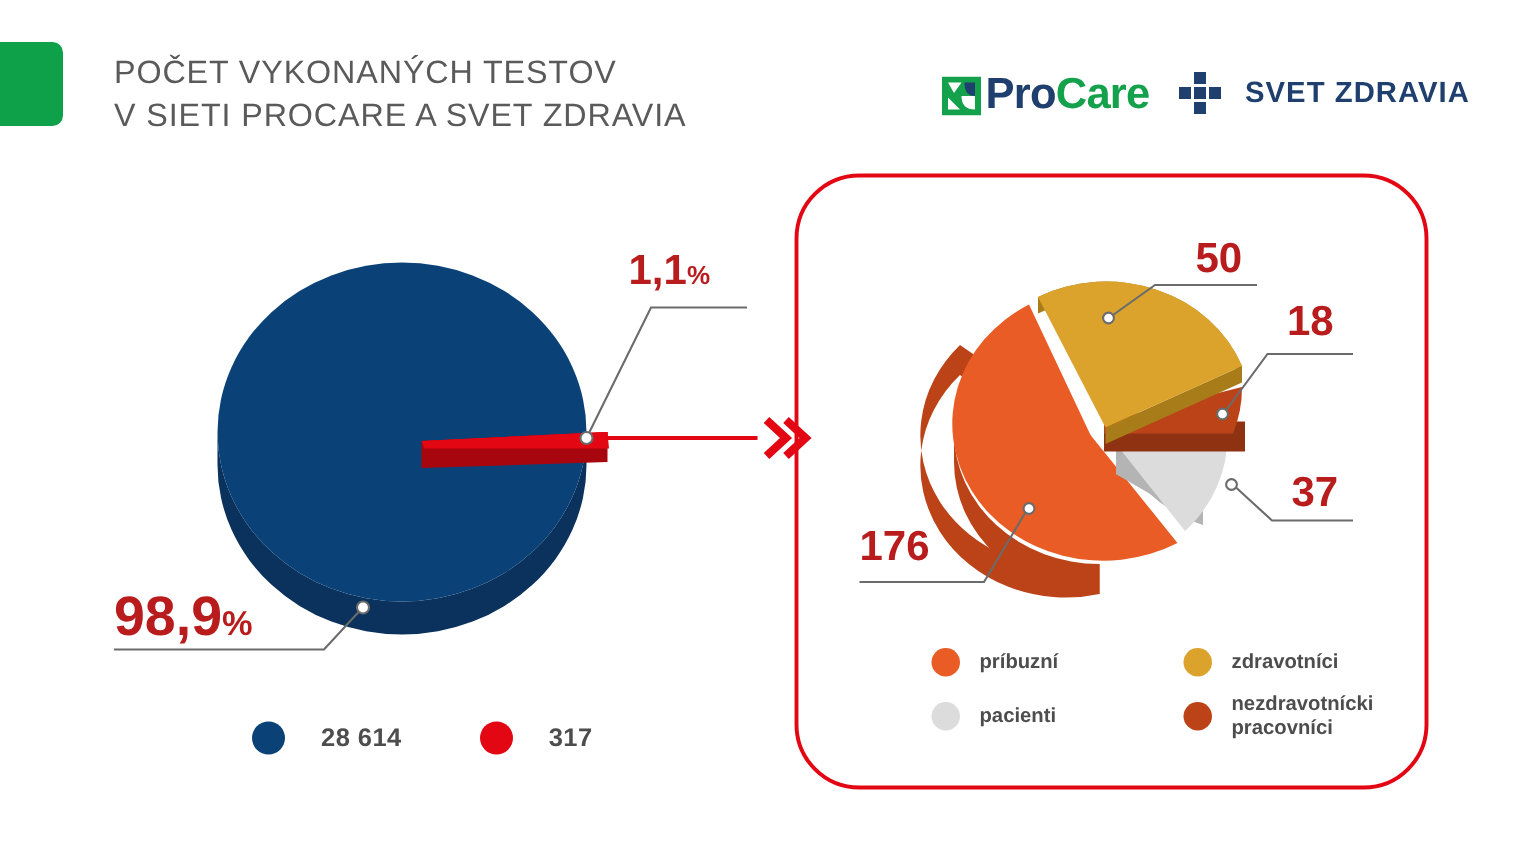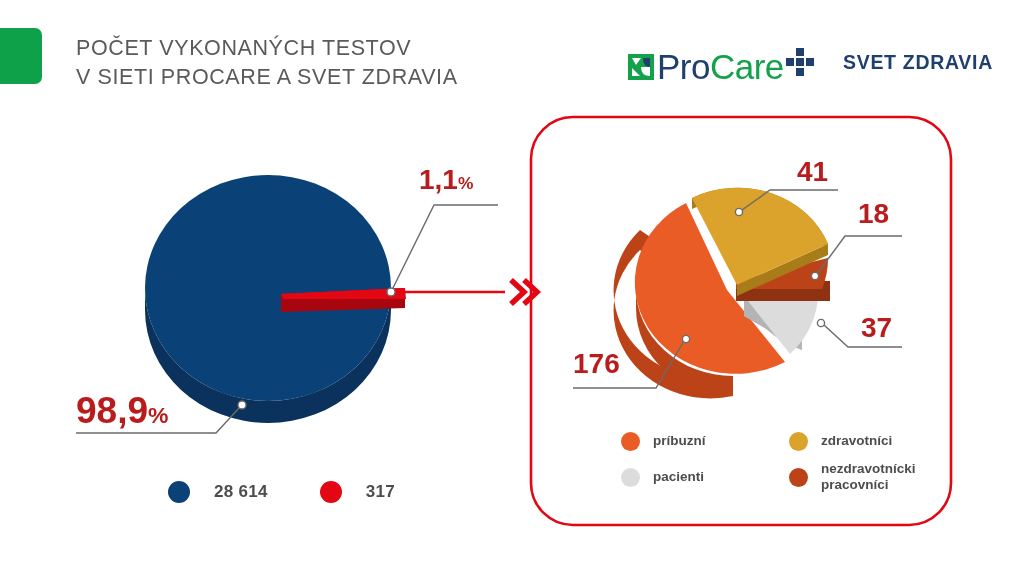--- a/index.html
+++ b/index.html
@@ -21,25 +21,25 @@
   }
   .title {
     position: absolute; left: 76px; top: 34px;
     font-size: 21.5px; letter-spacing: 0.6px; line-height: 1.33;
     color: #5a5a5a; font-weight: 400; white-space: pre-line;
   }
 
   
   .logo-procare { position:absolute; left: 628px; top: 47px; display:flex; align-items:center; gap:3px; }
   .logo-procare .mark { width:26px; height:26px; position:relative; }
-  .logo-procare .pc-text { font-size: 35px; font-weight: 400; letter-spacing:-0.5px; }
+  .logo-procare .pc-text { font-size: 29px; font-weight: 700; letter-spacing:-0.5px; }
   .pc-pro { color:#1F3F6E; }
   .pc-care { color:#14A14B; }
 
-  .logo-svet { position:absolute; left: 786px; top: 48px; display:flex; align-items:center; gap:29px; }
+  .logo-svet { position:absolute; left: 786px; top: 48px; display:flex; align-items:center; gap:16px; }
   .logo-svet .cross { position:relative; width:28px; height:28px; }
   .logo-svet .cross i { position:absolute; background:#1F3F6E; display:block; }
   .logo-svet .sv-text { font-size: 19.5px; font-weight:600; color:#1F3F6E; letter-spacing:0.7px; }
 
   
   svg.canvas { position:absolute; left:0; top:0; width:1024px; height:576px; overflow:visible; }
 
   
   .vlabel {
     position:absolute; color:#b91c1c; font-weight:700;
@@ -172,21 +172,21 @@
     </g>
   </svg>
 
   <div class="vlabel lbl-989">
     <span>98,9</span><span class="pct">%</span>
   </div>
   <div class="vlabel lbl-11">
     <span>1,1</span><span class="pct">%</span>
   </div>
 
-  <div class="vlabel lbl-86">41</div>
+  <div class="vlabel lbl-86">50</div>
   <div class="vlabel lbl-18">18</div>
   <div class="vlabel lbl-37">37</div>
   <div class="vlabel lbl-176">176</div>
 
   <div class="legend-left">
     <div class="item">
       <span class="dot" style="background:#0A4278"></span>
       <span class="txt">28 614</span>
     </div>
     <div class="item">

